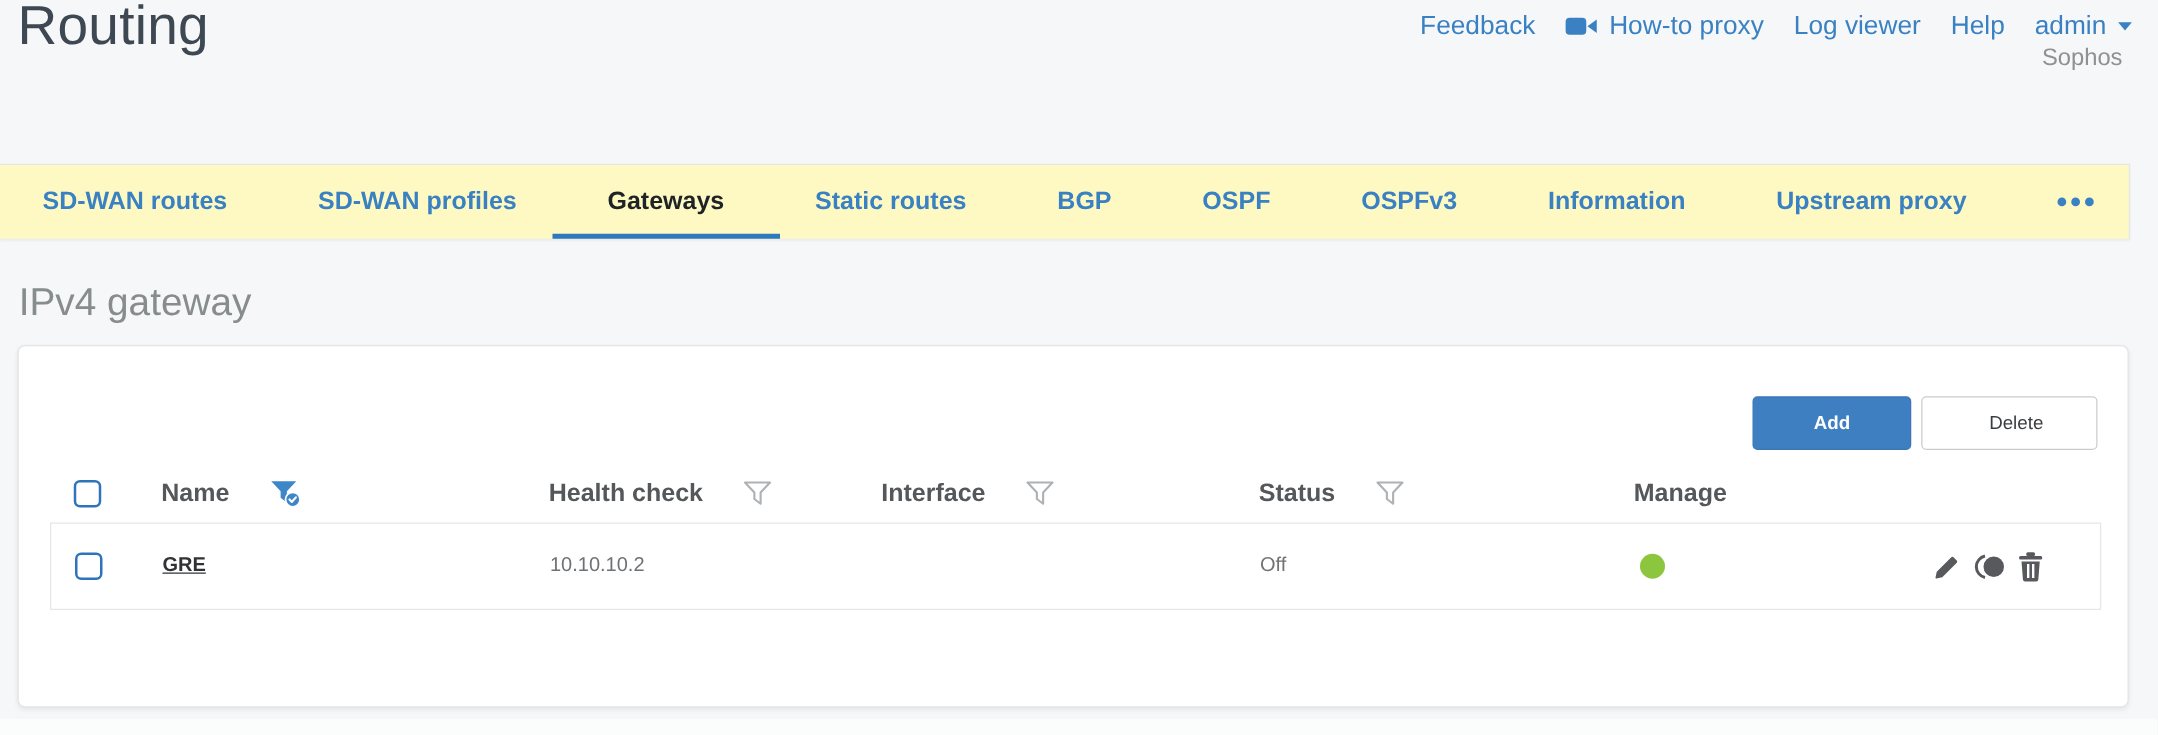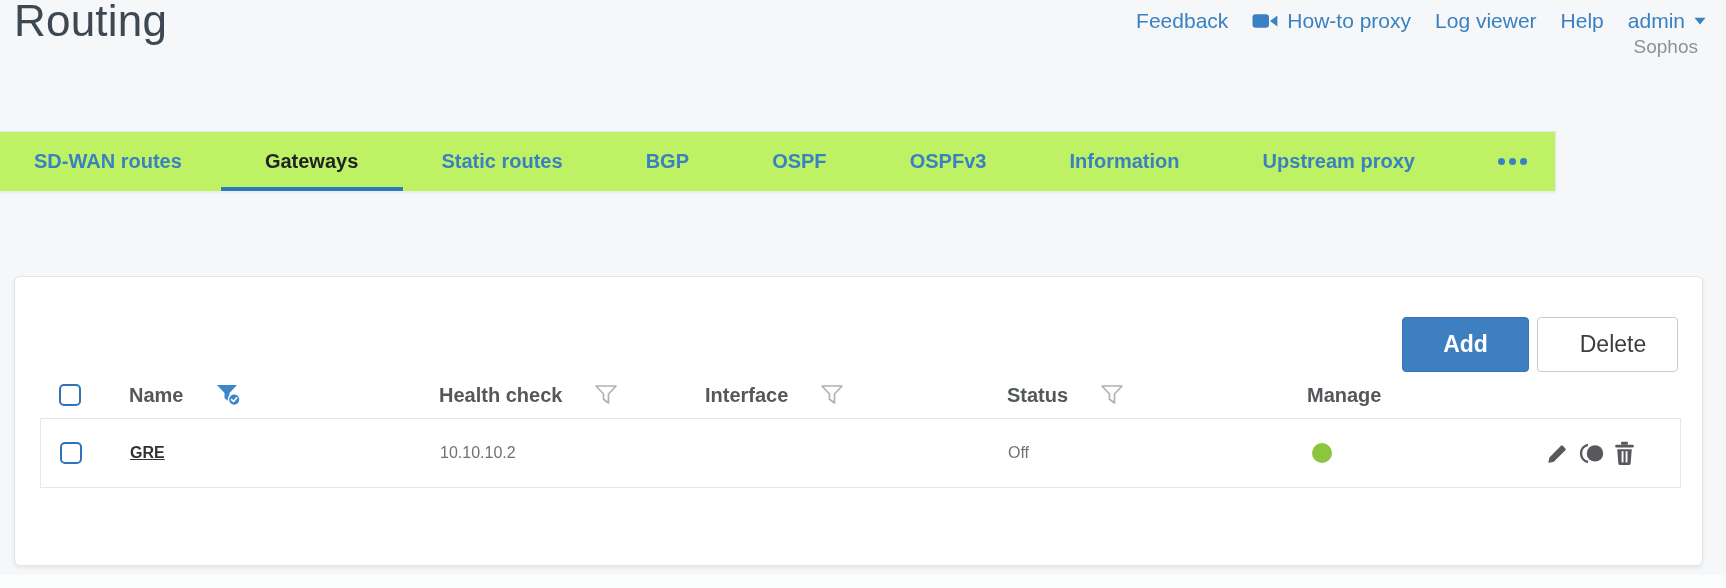--- a/index.html
+++ b/index.html
@@ -20,22 +20,22 @@
     font-size:21px; color:#3981c2;
   }
   .util-nav .nav-item { display:flex; align-items:center; gap:9px; cursor:pointer; white-space:nowrap; }
   .util-nav .icon { display:flex; align-items:center; }
   .brand-label {
     position:absolute; top:36px; right:28px;
     font-size:19px; color:#8d9194;
   }
   
   .tab-strip {
-    position:absolute; left:0; top:131px; width:1556px; height:61px;
-    background:#bef264;
+    position:absolute; left:0; top:131px; width:1704px; height:61px;
+    background:#fef9c3;
     border-top:1px solid #e5e7e8; border-right:1px solid #e5e7e8; border-bottom:1px solid #eceeee;
     box-shadow:0 1px 2px rgba(0,0,0,.05);
     display:flex; align-items:stretch; justify-content:space-between;
     padding:0 22px 0 28px;
   }
   .tab {
     position:relative; display:flex; align-items:center; padding:0 6px;
     font-size:20px; font-weight:700; color:#3981c2; cursor:pointer; white-space:nowrap;
   }
   .tab.active { color:#1f2326; }
@@ -48,23 +48,23 @@
   
   .section-title {
     position:absolute; left:15px; top:224px;
     font-size:31px; font-weight:400; color:#878c8f;
   }
   .panel {
     position:absolute; left:14px; top:276px; width:1689px; height:290px;
     background:#fff; border:1px solid #e2e4e5; border-radius:6px;
     box-shadow:0 2px 4px rgba(0,0,0,.07);
   }
-  .btn { position:absolute; top:40px; height:55px; border-radius:4px;
+  .btn { position:absolute; top:40px; height:43px; border-radius:4px;
     display:flex; align-items:center; justify-content:center;
-    font-family:"Liberation Sans",sans-serif; font-size:23px; cursor:pointer; }
+    font-family:"Liberation Sans",sans-serif; font-size:15px; cursor:pointer; }
   .btn-add { right:173px; width:127px; background:#3d7fc0; border:1px solid #3876b4; color:#fff; font-weight:600; }
   .btn-delete { right:24px; width:141px; background:#fff; border:1px solid #c9cccd; color:#3a3d3f; font-weight:400;padding-left:11px; }
   
   .table { position:absolute; left:25px; top:95px; width:1641px; }
   .grid-row {
     display:grid; grid-template-columns:75px 310px 266px 302px 300px 238px 1fr;
     align-items:center;
   }
   .thead { height:46px; color:#54585b; font-size:20px; font-weight:600; }
   .th, .td { display:flex; align-items:center; padding-left:14px; gap:32px; }
@@ -109,34 +109,36 @@
         <svg width="12" height="8" viewBox="0 0 12 8" fill="#3981c2">
           <path d="M0.5 0.8 L11.5 0.8 L6 7.4 Z"></path>
         </svg>
       </span>
     </a>
   </div>
   <div class="brand-label">Sophos</div>
 
   <div class="tab-strip">
     <div class="tab">SD-WAN routes</div>
+    <div class="tab">SD-WAN profiles</div>
     <div class="tab active">Gateways</div>
     <div class="tab">Static routes</div>
     <div class="tab">BGP</div>
     <div class="tab">OSPF</div>
     <div class="tab">OSPFv3</div>
     <div class="tab">Information</div>
     <div class="tab">Upstream proxy</div>
     <div class="tab tab-more">
       <span class="dot"></span>
         <span class="dot"></span>
         <span class="dot"></span>
     </div>
   </div>
 
+  <div class="section-title">IPv4 gateway</div>
 
   <div class="panel">
 
     <div class="btn btn-add">Add</div>
     <div class="btn btn-delete">Delete</div>
 
     <div class="table">
 
       <div class="grid-row thead">
         <div class="th th-check">

